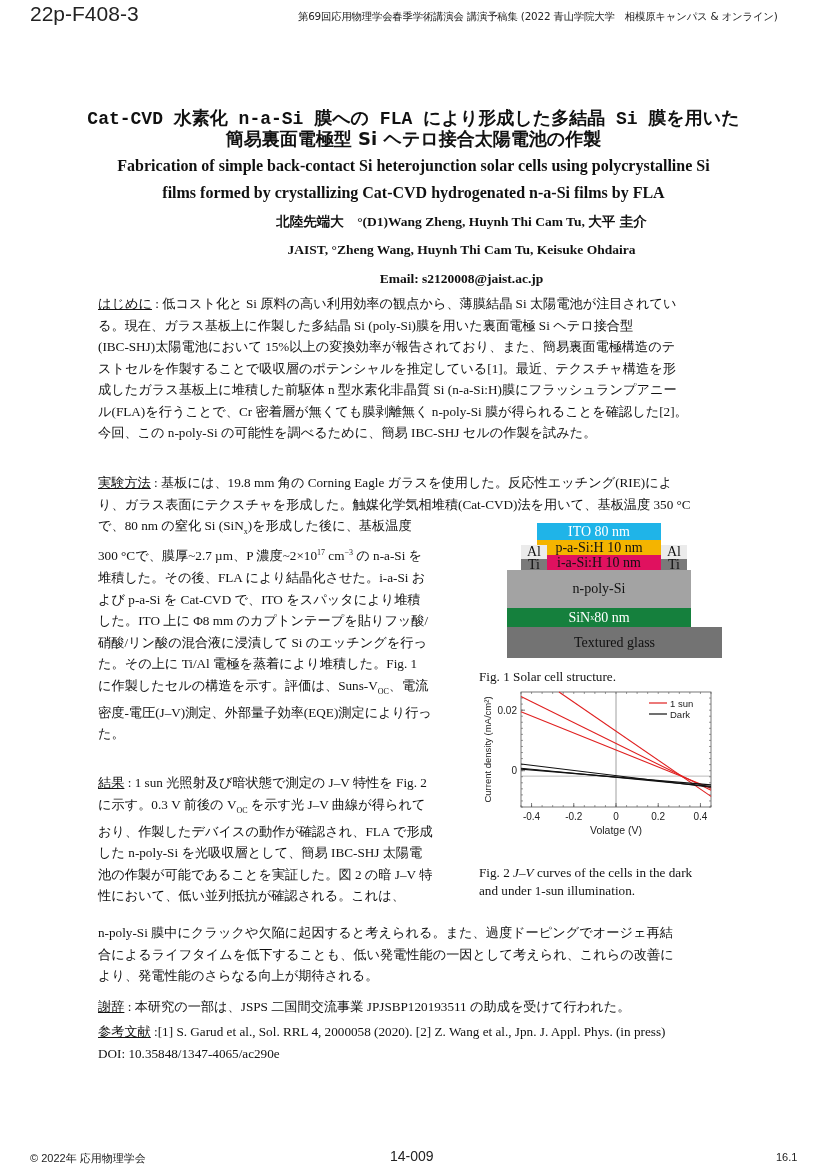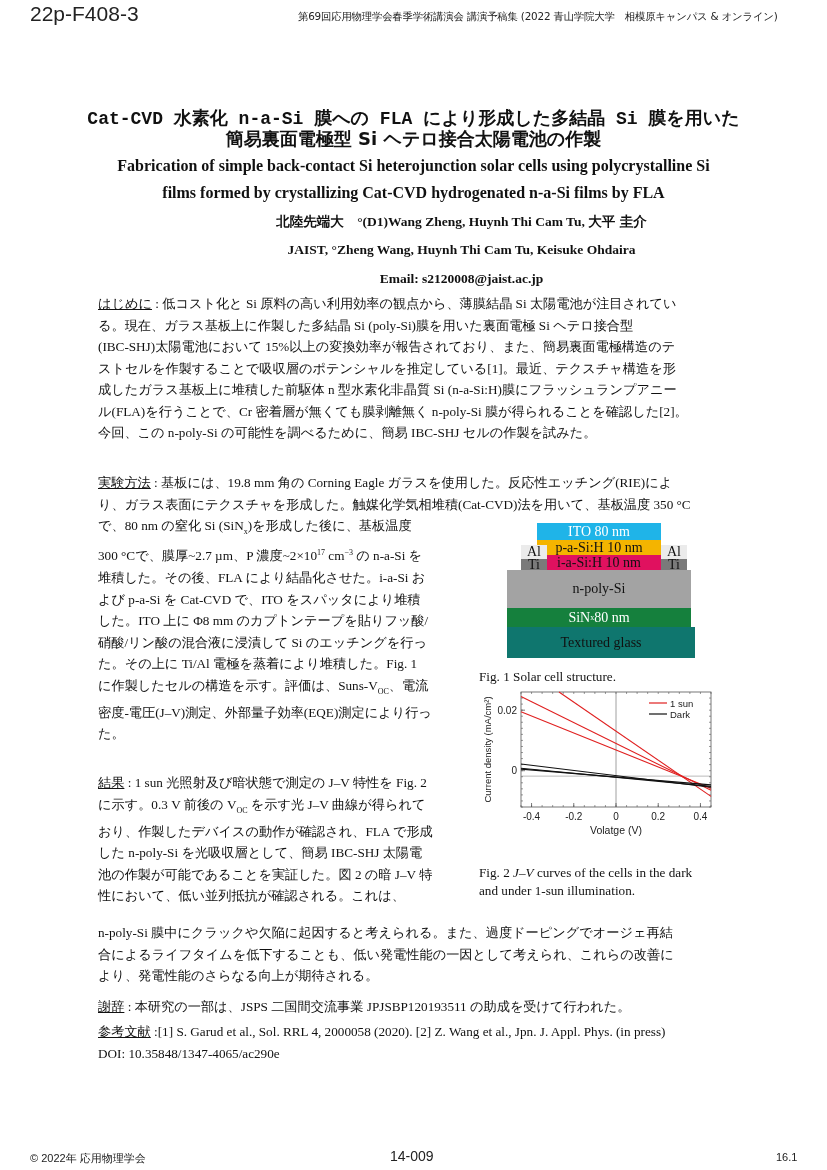--- a/index.html
+++ b/index.html
@@ -122,21 +122,21 @@
       <span>Ti</span>
     </div>
   <div style="left: 0px; top: 47px; width: 184px; height: 38px; background: #a3a3a3;">
       <span>n-poly-Si</span>
     </div>
   <div style="left: 0px; top: 85px; width: 184px; height: 19px; color: rgb(255, 255, 255); background: #15803d;">
       <span>SiN</span>
       <sub>x</sub>
       <span> 80 nm</span>
     </div>
-  <div style="left: 0px; top: 104px; width: 188px; height: 31px; background: #0f766e;">
+  <div style="left: 0px; top: 104px; width: 215px; height: 31px; background: #737373;">
       <span>Textured glass</span>
     </div>
 </div>
 <div class="abs cap" style="left:479px;top:669px;">Fig. 1 Solar cell structure.</div>
 
 <svg class="abs chart" id="jv-chart" width="250" height="155">
     <rect x="43" y="4" width="190" height="115" fill="none" stroke="#555" stroke-width="0.8"></rect>
     <line x1="138" y1="4" x2="138" y2="119" stroke="#888" stroke-width="0.8"></line>
     <line x1="43" y1="88.13157894736841" x2="233" y2="88.13157894736841" stroke="#aaa" stroke-width="0.8"></line>
     <line x1="43" y1="119" x2="43" y2="117" stroke="#555" stroke-width="0.6"></line>

